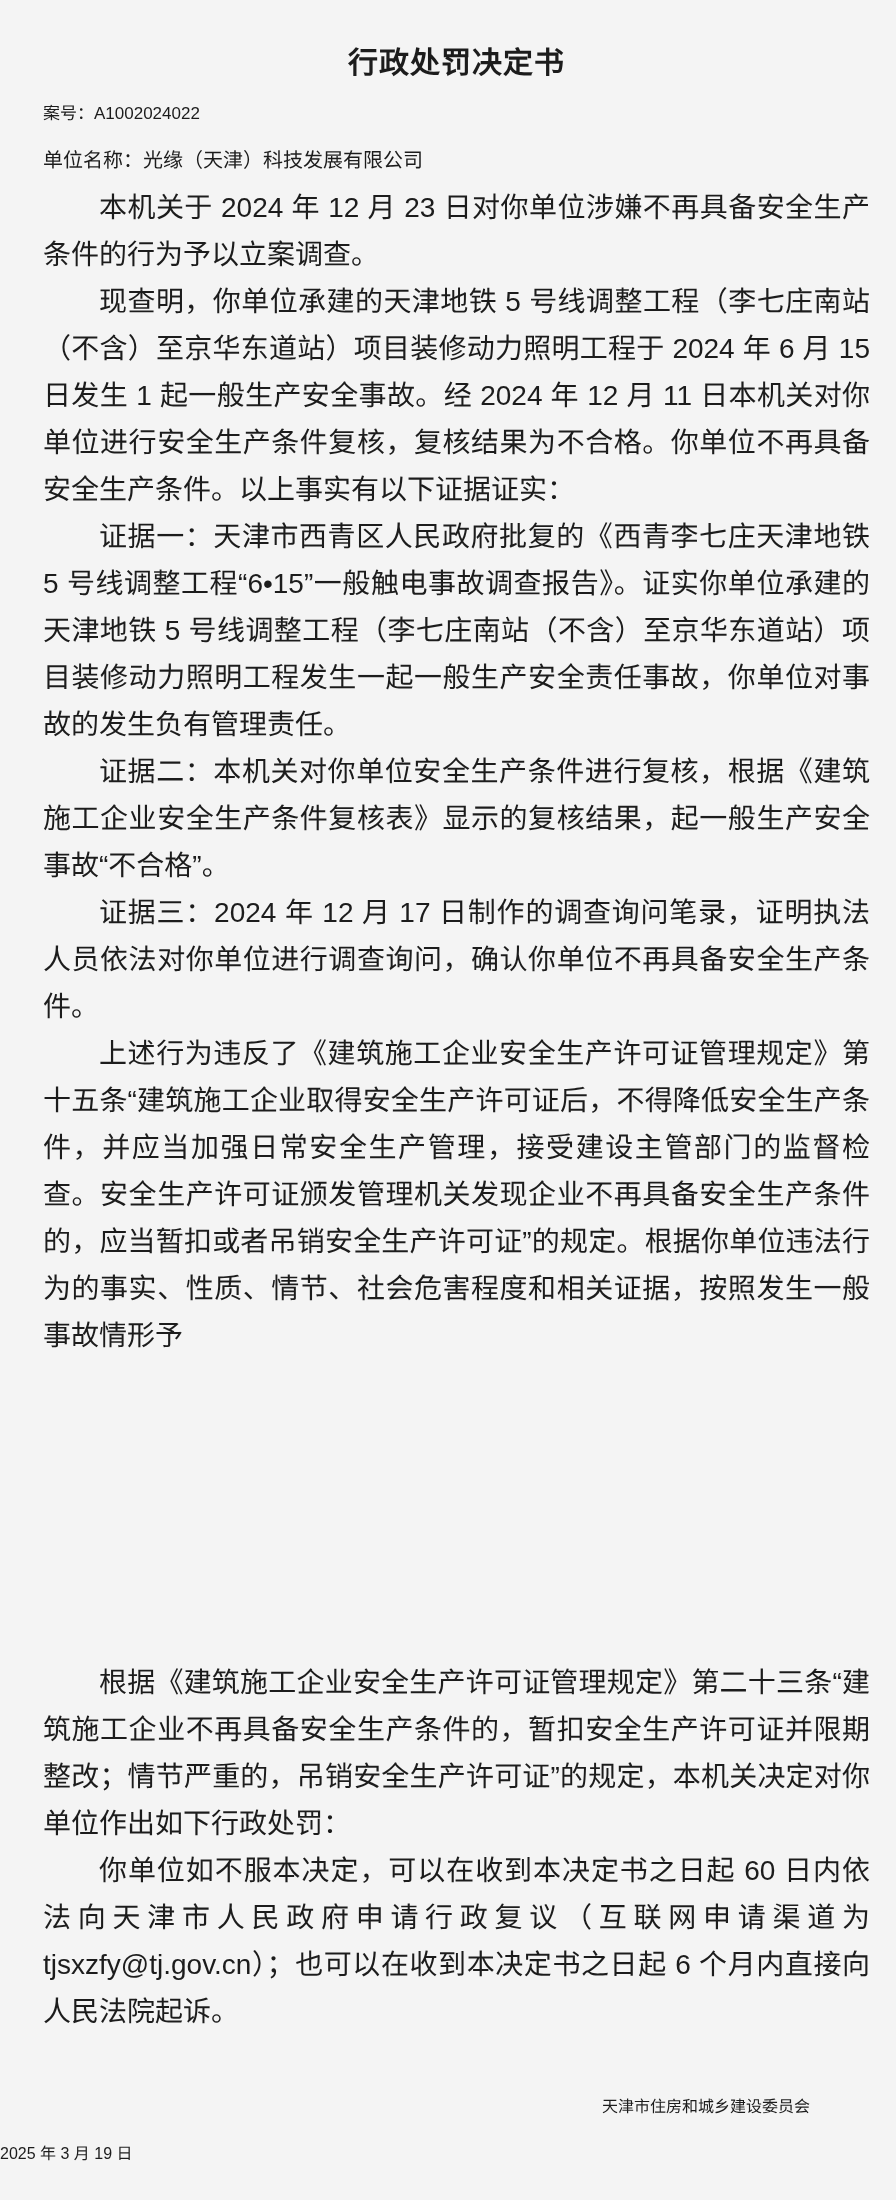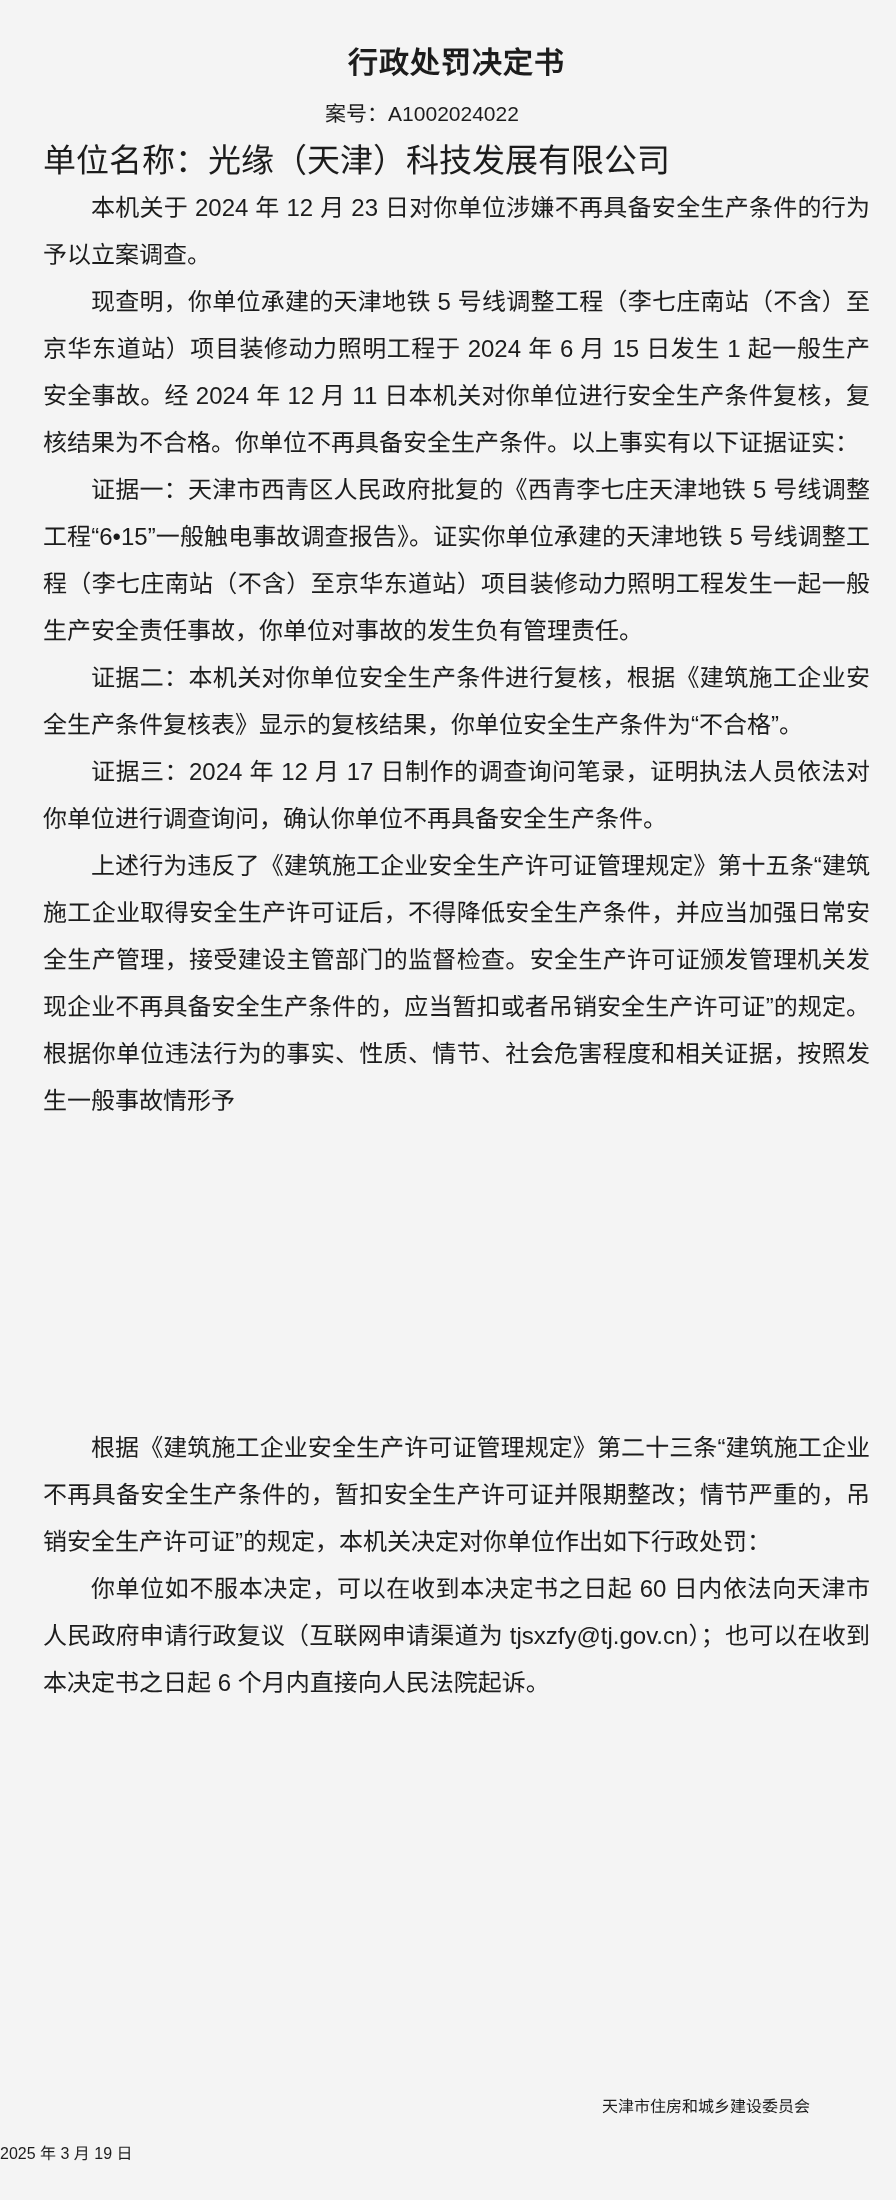--- a/index.html
+++ b/index.html
@@ -24,34 +24,34 @@
   .doc-title {
     margin: 0;
     font-size: 30px;
     line-height: 36px;
     font-weight: bold;
     text-align: center;
     letter-spacing: 1px;
   }
   .case-no {
     margin-top: 10px;
-    font-size: 21px;
+    font-size: 17px;
     line-height: 46px;
-    text-align: center;
+    text-align: left;
     padding-right: 69px;
   }
   .info-line {
-    font-size: 33px;
+    font-size: 20px;
     line-height: 47px;
     text-align: left;
     white-space: nowrap;
   }
   .para {
     margin: 0;
-    font-size: 24px;
+    font-size: 28px;
     line-height: 47px;
     text-align: justify;
     text-indent: 2em;
   }
   .para.continuation {
     text-indent: 0;
   }
   .page-gap {
     height: 300px;
   }
@@ -85,21 +85,21 @@
     <div class="info-line"><span>单位名称：</span><span>光缘（天津）科技发展有限公司</span></div>
 
 
 
     <p class="para">本机关于 2024 年 12 月 23 日对你单位涉嫌不再具备安全生产条件的行为予以立案调查。</p>
 
     <p class="para">现查明，你单位承建的天津地铁 5 号线调整工程（李七庄南站（不含）至京华东道站）项目装修动力照明工程于 2024 年 6 月 15 日发生 1 起一般生产安全事故。经 2024 年 12 月 11 日本机关对你单位进行安全生产条件复核，复核结果为不合格。你单位不再具备安全生产条件。以上事实有以下证据证实：</p>
 
     <p class="para">证据一：天津市西青区人民政府批复的《西青李七庄天津地铁 5 号线调整工程“6•15”一般触电事故调查报告》。证实你单位承建的天津地铁 5 号线调整工程（李七庄南站（不含）至京华东道站）项目装修动力照明工程发生一起一般生产安全责任事故，你单位对事故的发生负有管理责任。</p>
 
-    <p class="para">证据二：本机关对你单位安全生产条件进行复核，根据《建筑施工企业安全生产条件复核表》显示的复核结果，你单位安全生产条件为“不合格”。</p>
+    <p class="para">证据二：本机关对你单位安全生产条件进行复核，根据《建筑施工企业安全生产条件复核表》显示的复核结果，起一般生产安全事故“不合格”。</p>
 
     <p class="para">证据三：2024 年 12 月 17 日制作的调查询问笔录，证明执法人员依法对你单位进行调查询问，确认你单位不再具备安全生产条件。</p>
 
     <p class="para">上述行为违反了《建筑施工企业安全生产许可证管理规定》第十五条“建筑施工企业取得安全生产许可证后，不得降低安全生产条件，并应当加强日常安全生产管理，接受建设主管部门的监督检查。安全生产许可证颁发管理机关发现企业不再具备安全生产条件的，应当暂扣或者吊销安全生产许可证”的规定。根据你单位违法行为的事实、性质、情节、社会危害程度和相关证据，按照发生一般事故情形予</p>
 
     <div class="page-gap"></div>
 
 
 
     <p class="para">根据《建筑施工企业安全生产许可证管理规定》第二十三条“建筑施工企业不再具备安全生产条件的，暂扣安全生产许可证并限期整改；情节严重的，吊销安全生产许可证”的规定，本机关决定对你单位作出如下行政处罚：</p>

